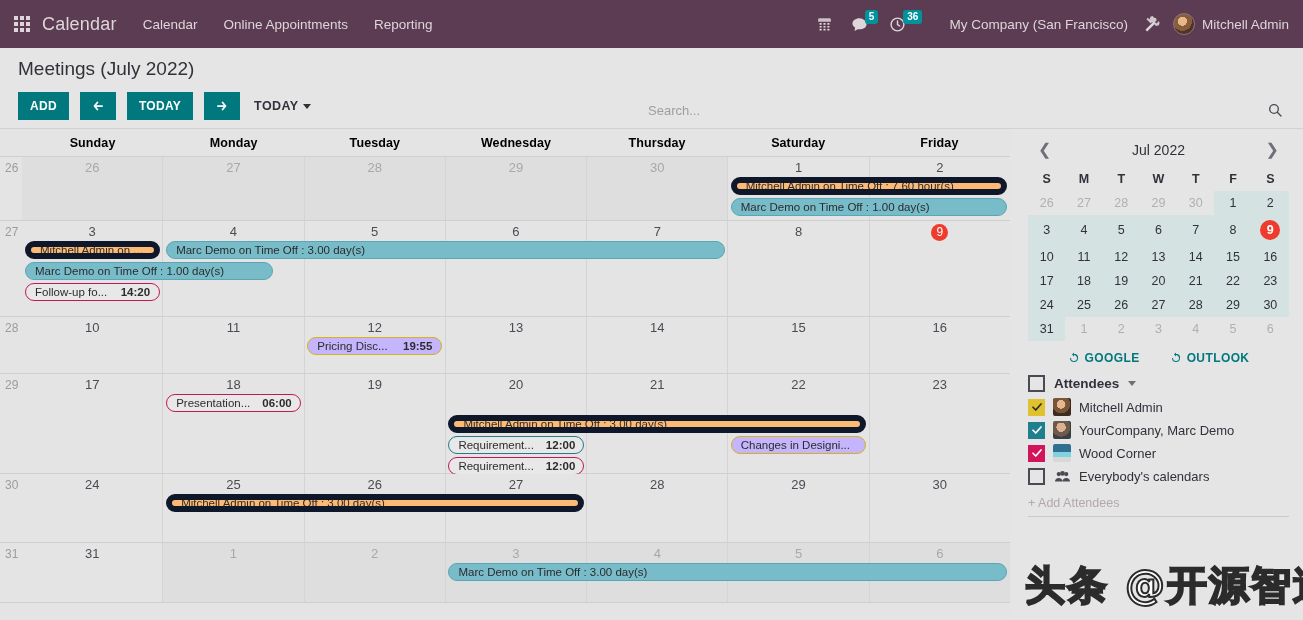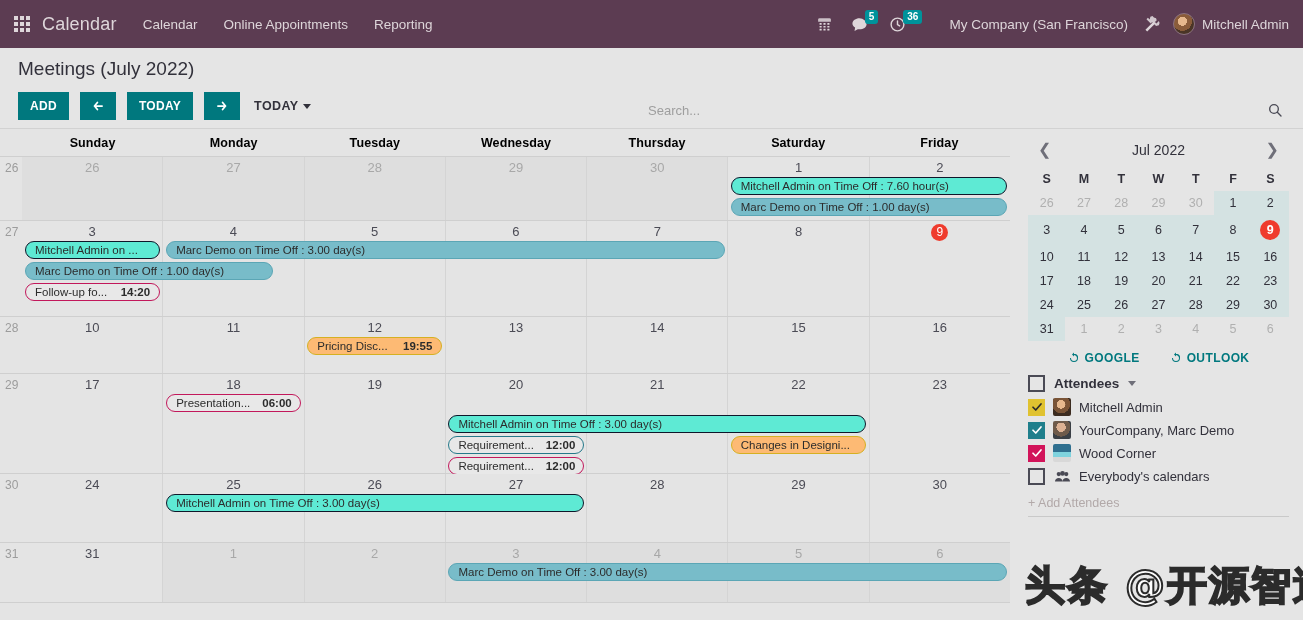--- a/index.html
+++ b/index.html
@@ -115,24 +115,24 @@
 
   
   .events { position:absolute; left:0; top: 20px; right:0; }
   .evt {
     position:absolute; height: 18px; line-height: 17px;
     border-radius: 9px; font-size: 11.5px; white-space:nowrap; overflow:hidden;
     padding: 0 9px; display:flex; align-items:center; gap: 6px;
     color:#2c2c2c;
   }
   .evt .etime { font-weight:bold; margin-left:auto; padding-left:6px; }
-  .evt.fill-yellow { background:#5eead4; border:1px solid #0f172a; }
+  .evt.fill-yellow { background:#fdba74; border:6px solid #0f172a; }
   .evt.fill-teal   { background:#78bcc9; border:1px solid #5ba6b5; }
   .evt.out-pink    { background:#e8e8e8; border:1.5px solid #c2185b; }
-  .evt.out-yellow  { background:#fdba74; border:1.5px solid #d5b021; }
+  .evt.out-yellow  { background:#c4b5fd; border:1.5px solid #d5b021; }
   .evt.out-teal    { background:#e8e8e8; border:1.5px solid #24798a; }
 
   
   .sidebar { flex:1; background:#e5e5e5; padding: 8px 14px 0 18px; position:relative; }
   .mini-head { display:flex; align-items:center; justify-content:space-between; height: 26px; padding: 0 4px; }
   .mini-head .mtitle { font-size: 14px; color:#32313b; }
   .mini-nav { color:#6f6f79; cursor:pointer; font-size:16px; line-height:1; padding: 0 6px; }
   .mini-table { width:100%; border-collapse:collapse; margin-top: 4px; }
   .mini-table th {
     font-size: 12.5px; font-weight:bold; color:#32313b; padding: 5px 0; text-align:center; width: 14.28%;

